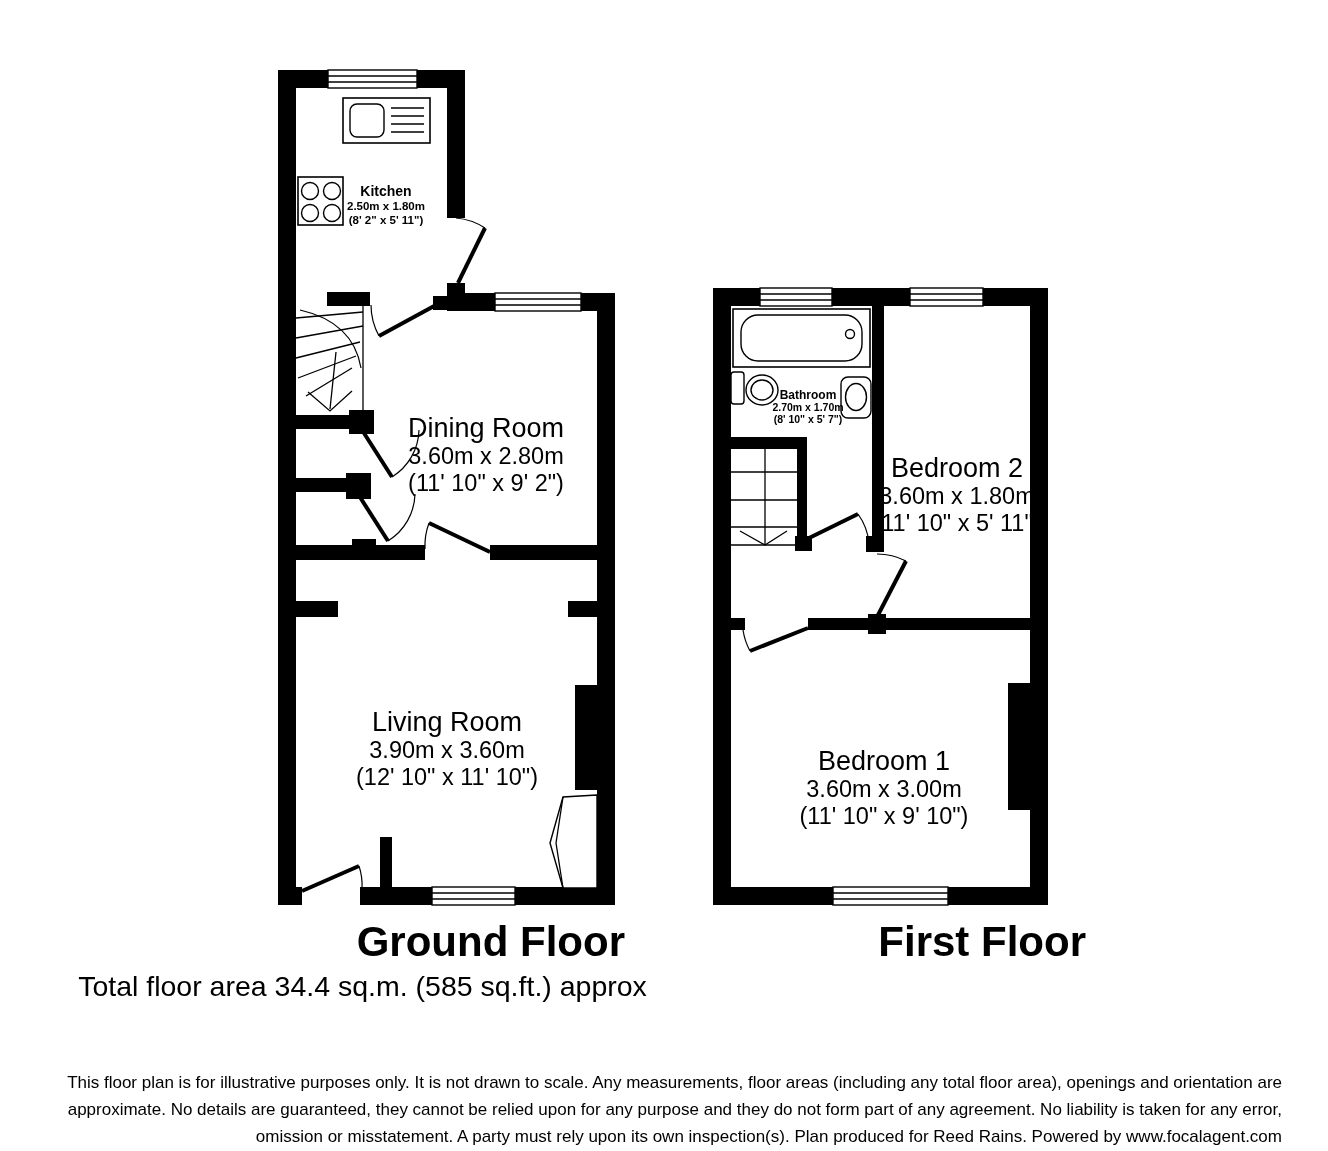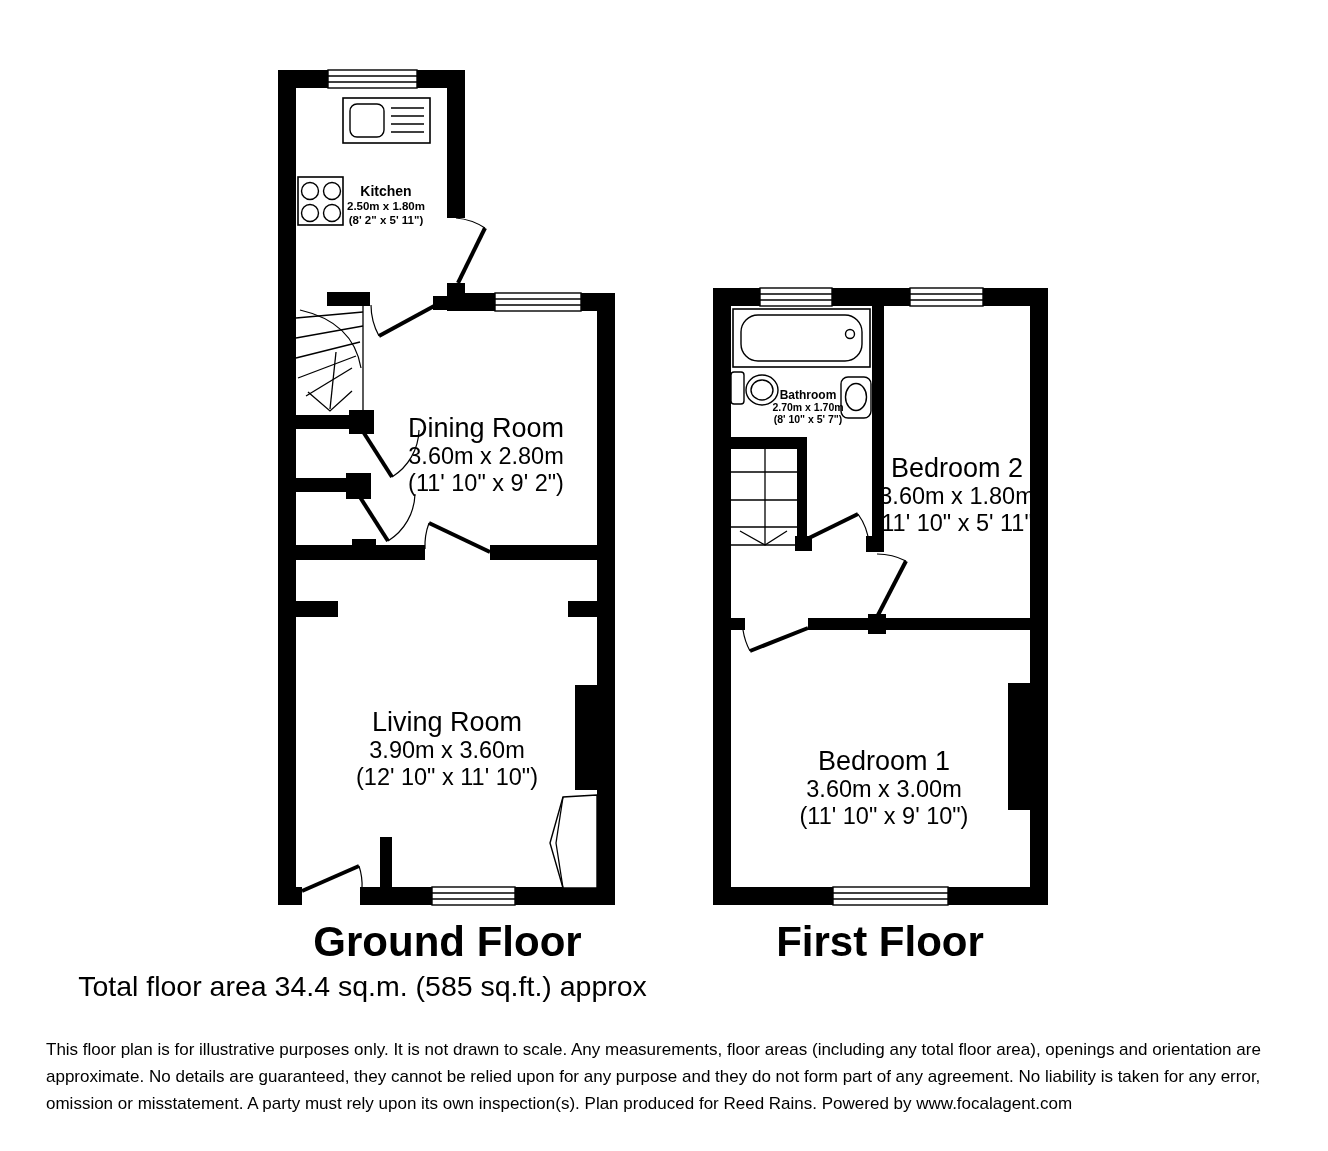--- a/index.html
+++ b/index.html
@@ -5,23 +5,23 @@
   html,body{margin:0;padding:0;background:#ffffff;}
   body{width:1328px;height:1151px;position:relative;font-family:"Liberation Sans",sans-serif;color:#000;overflow:hidden;}
   .plan{position:absolute;}
   svg text{font-family:"Liberation Sans",sans-serif;fill:#000;text-anchor:middle;}
   .t-room{font-size:27px;}
   .t-dims{font-size:23.5px;}
   .t-sm-name{font-size:14px;font-weight:bold;}
   .t-sm-dims{font-size:11.5px;font-weight:bold;}
   .t-xs-name{font-size:12px;font-weight:bold;}
   .t-xs-dims{font-size:10.5px;font-weight:bold;}
-  .floor-title{position:absolute;font-size:42px;font-weight:bold;text-align:center;letter-spacing:0px;}
+  .floor-title{position:absolute;font-size:42px;font-weight:bold;text-align:right;letter-spacing:0px;}
   .total-area{position:absolute;font-size:28.5px;text-align:center;}
-  .disclaimer{position:absolute;font-size:17px;line-height:27px;text-align:left;}
+  .disclaimer{position:absolute;font-size:17px;line-height:27px;text-align:right;margin-top:33px;}
   .wall{fill:#000;stroke:none;}
   .thin{stroke:#000;stroke-width:1.3;fill:none;}
   .fixture{stroke:#000;stroke-width:1.6;fill:#fff;}
   .fixture2{stroke:#000;stroke-width:1.4;fill:#fff;}
   .leaf{stroke:#000;stroke-width:4;fill:none;}
   .arc{stroke:#000;stroke-width:1.2;fill:none;}
   .win{fill:#fff;stroke:#000;stroke-width:1.4;}
 </style>
 </head>
 <body>
@@ -237,17 +237,17 @@
   </g>
   <g>
     <text class="t-room" x="884" y="770">Bedroom 1</text>
     <text class="t-dims" x="884" y="797">3.60m x 3.00m</text>
     <text class="t-dims" x="884" y="824">(11' 10" x 9' 10")</text>
   </g>
 </svg>
 
 <div class="floor-title" style="left:270px;top:918px;width:355px;">Ground Floor</div>
 
-<div class="floor-title" style="left:705px;top:918px;width:350px;">First Floor</div>
+<div class="floor-title" style="left:736px;top:918px;width:350px;">First Floor</div>
 
 <div class="total-area" style="left:40px;top:970px;width:645px;">Total floor area 34.4 sq.m. (585 sq.ft.) approx</div>
 
 <div class="disclaimer" style="left:46px;top:1036px;width:1236px;">This floor plan is for illustrative purposes only. It is not drawn to scale. Any measurements, floor areas (including any total floor area), openings and orientation are approximate. No details are guaranteed, they cannot be relied upon for any purpose and they do not form part of any agreement. No liability is taken for any error, omission or misstatement. A party must rely upon its own inspection(s). Plan produced for Reed Rains. Powered by www.focalagent.com</div>
 
 </body></html>

